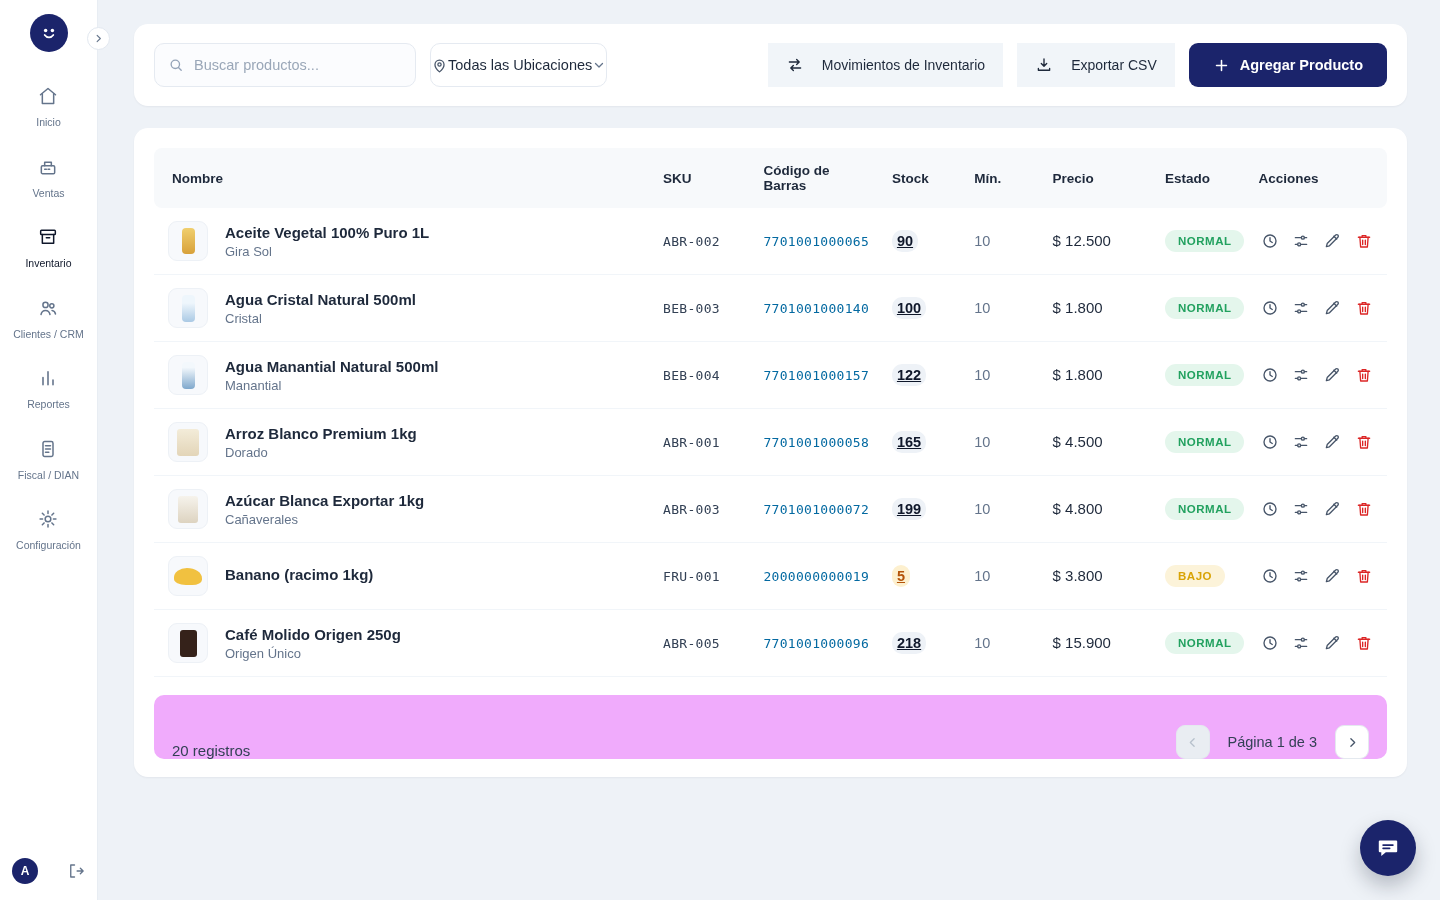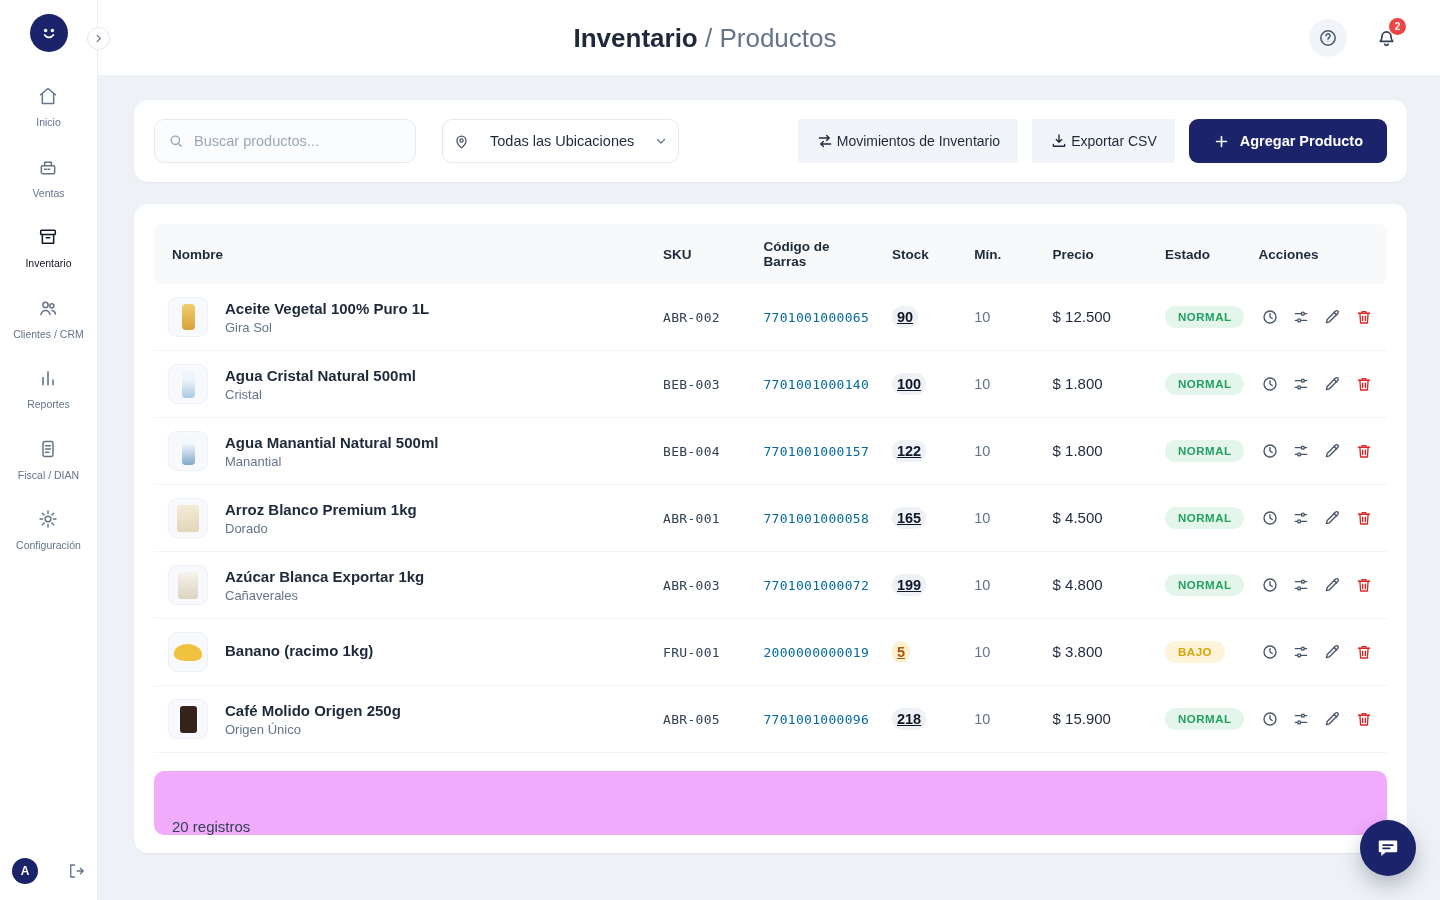--- a/index.html
+++ b/index.html
@@ -30,25 +30,25 @@
   .bell-badge { position:absolute; top:-4px; right:-4px; min-width:17px; height:17px; border-radius:50%; background:#ef4444; color:#fff; font-size:10px; font-weight:700; display:flex; align-items:center; justify-content:center; }
 
   .content { flex:1; padding:24px 33px 0 36px; }
   .card { background:#fff; border-radius:14px; box-shadow:0 1px 2px rgba(16,24,40,.05); }
 
   
   .toolbar { display:flex; align-items:center; gap:14px; padding:19px 20px; margin-bottom:22px; }
   .search-box { display:flex; align-items:center; gap:10px; width:262px; height:44px; background:#fbfcfe; border:1px solid #e5eaf1; border-radius:10px; padding:0 13px; color:#94a3b8; }
   .search-box input { border:none; background:transparent; outline:none; font-size:14.5px; color:#334155; width:100%; font-family:inherit; }
   .search-box input::placeholder { color:#9aa7b8; }
-  .location-select { display:flex; align-items:center; gap:20px; height:44px; border:1px solid #e5eaf1; border-radius:10px; padding:0 10px; background:#fff; color:#1e293b; font-size:14.5px; cursor:pointer;margin-left:12px; }
+  .location-select { display:flex; align-items:center; gap:0; height:44px; border:1px solid #e5eaf1; border-radius:10px; padding:0 0; background:#fff; color:#1e293b; font-size:14.5px; cursor:pointer; }
   .location-select .pin { color:#475569; display:flex; }
   .location-select .chev { color:#64748b; display:flex; }
   .toolbar-spacer { flex:1; }
-  .btn-light { display:flex; align-items:center; gap:3px; height:44px; padding:0 18px; background:#f1f5f9; border:none; border-radius:0; font-size:14px; font-weight:500; color:#1e293b; cursor:pointer; font-family:inherit; white-space:nowrap; }
+  .btn-light { display:flex; align-items:center; gap:18px; height:44px; padding:0 18px; background:#f1f5f9; border:none; border-radius:0; font-size:14px; font-weight:500; color:#1e293b; cursor:pointer; font-family:inherit; white-space:nowrap; }
   .btn-primary { display:flex; align-items:center; gap:10px; height:44px; padding:0 24px; background:#1b246b; border:none; border-radius:9px; font-size:14.5px; font-weight:600; color:#fff; cursor:pointer; font-family:inherit; white-space:nowrap; }
 
   
   .table-card { padding:20px 20px 18px 20px; }
   table { width:100%; border-collapse:collapse; table-layout:fixed; }
   thead th { background:#f7f9fb; font-size:13.5px; font-weight:700; color:#1e293b; text-align:left; padding:15px 12px; }
   thead th:first-child { border-radius:8px 0 0 8px; padding-left:18px; }
   thead th:last-child { border-radius:0 8px 8px 0; }
   tbody td { padding:13px 12px; border-bottom:1px solid #f1f5f9; vertical-align:middle; }
   tbody tr:last-child td { border-bottom:1px solid #f1f5f9; }
@@ -171,39 +171,20 @@
   </aside>
 
   <button class="collapse-btn">
     <svg width="11" height="11" viewBox="0 0 24 24" fill="none" stroke="currentColor" stroke-width="2.4" stroke-linecap="round" stroke-linejoin="round">
         <path d="M9 5l7 7-7 7"></path>
       </svg>
   </button>
 
   <div class="main">
 
-    <header class="topbar">
-      <h1 class="page-title"><span class="t1">Inventario</span><span class="t2"> / </span><span class="t2">Productos</span></h1>
-      <div class="topbar-actions">
-        <button class="help-btn">
-          <svg width="20" height="20" viewBox="0 0 24 24" fill="none" stroke="currentColor" stroke-width="1.8" stroke-linecap="round">
-              <circle cx="12" cy="12" r="8.6"></circle>
-              <path d="M9.7 9.3a2.4 2.4 0 114 1.8c-.8.7-1.7 1.1-1.7 2.3"></path>
-              <circle cx="12" cy="16.6" r="0.6" fill="currentColor" stroke="none"></circle>
-            </svg>
-        </button>
-        <button class="bell-btn">
-          <svg width="23" height="23" viewBox="0 0 24 24" fill="none" stroke="currentColor" stroke-width="1.8" stroke-linecap="round" stroke-linejoin="round">
-              <path d="M18.4 16H5.6c1.2-1.5 1.7-2.7 1.7-5.1a4.7 4.7 0 119.4 0c0 2.4.5 3.6 1.7 5.1z"></path>
-              <path d="M10.2 19a1.9 1.9 0 003.6 0"></path>
-            </svg>
-          <span class="bell-badge">2</span>
-        </button>
-      </div>
-    </header>
 
     <div class="content">
 
       <div class="card toolbar">
         <div class="search-box">
           <svg width="18" height="18" viewBox="0 0 24 24" fill="none" stroke="currentColor" stroke-width="2" stroke-linecap="round">
               <circle cx="11" cy="11" r="6.3"></circle>
               <path d="M19.8 19.8l-4.1-4.1"></path>
             </svg>
           <input type="text" value="" placeholder="Buscar productos..." style="">
@@ -611,20 +592,33 @@
                     </button>
               </div>
                 </td>
             </tr>
 
           </tbody>
         </table>
 
         <div class="table-footer">
           <span>20 registros</span>
+          <div class="pager">
+            <button class="page-btn disabled">
+                <svg width="13" height="13" viewBox="0 0 24 24" fill="none" stroke="currentColor" stroke-width="2.4" stroke-linecap="round" stroke-linejoin="round">
+                  <path d="M15 5l-7 7 7 7"></path>
+                </svg>
+              </button>
+            <span class="page-label">Página 1 de 3</span>
+            <button class="page-btn">
+                <svg width="13" height="13" viewBox="0 0 24 24" fill="none" stroke="currentColor" stroke-width="2.4" stroke-linecap="round" stroke-linejoin="round">
+                  <path d="M9 5l7 7-7 7"></path>
+                </svg>
+              </button>
+          </div>
         </div>
       </div>
 
     </div>
   </div>
 
   <button class="chat-fab">
     <svg width="26" height="26" viewBox="0 0 24 24">
         <path d="M4.5 5h15a1 1 0 011 1v9a1 1 0 01-1 1H10l-4.2 3.4V16H4.5a1 1 0 01-1-1V6a1 1 0 011-1z" fill="#ffffff"></path>
         <path d="M7.5 9.3h9M7.5 12.3h6" stroke="#1b246b" stroke-width="1.6" stroke-linecap="round"></path>

